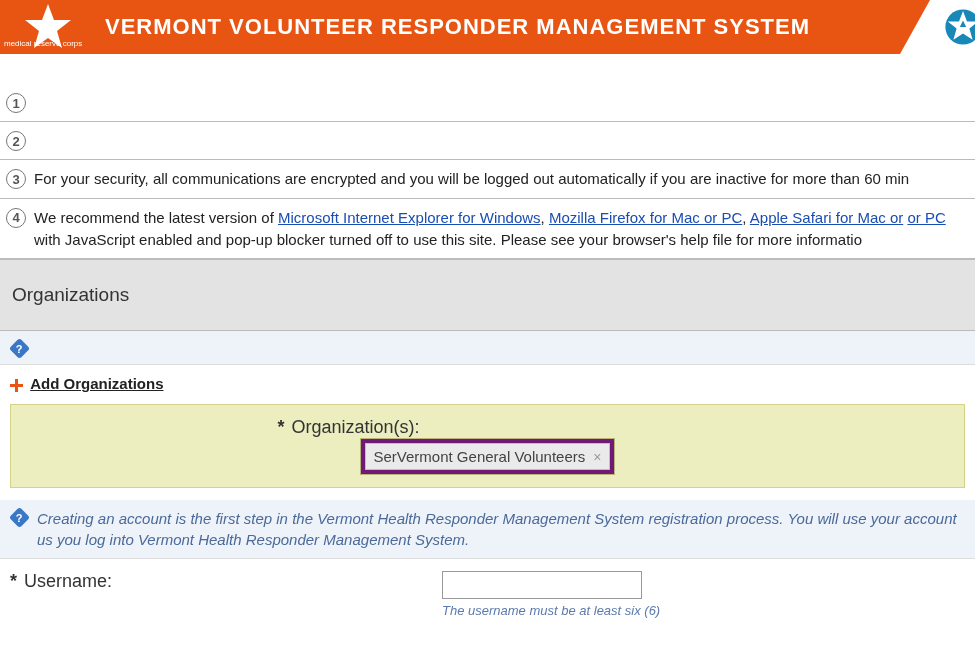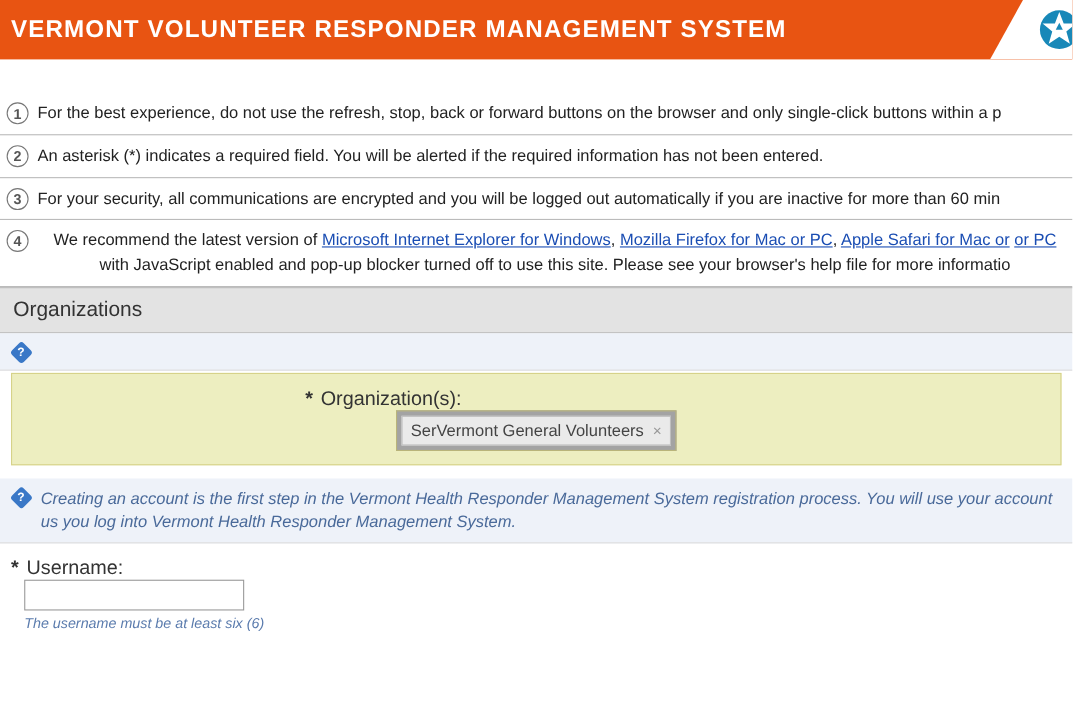--- a/index.html
+++ b/index.html
@@ -87,21 +87,21 @@
     flex: 1;
     line-height: 1.45;
     white-space: nowrap;
     overflow: hidden;
   }
   .instruction-text a { color: #1a4db3; text-decoration: underline; }
   .section-header {
     background: #e3e3e3;
     border-top: 1px solid #bbb;
     border-bottom: 1px solid #bbb;
-    padding: 9px 12px;
+    padding: 24px 12px;
     font-size: 19px;
     color: #333;
   }
   .info-block {
     background: #eef2f9;
     padding: 8px 12px 8px 12px;
     color: #4a6a9a;
     font-style: italic;
     border-bottom: 1px solid #ddd;
     display: flex;
@@ -160,21 +160,21 @@
     flex-direction: column;
   }
   .field-label {
     width: 420px;
     font-size: 18px;
     color: #333;
   }
   .aster { font-weight: bold; margin-right: 2px; }
   .chip-container {
     border: 1px solid #b9b47a;
-    background: #a3a3a3;
+    background: #701a75;
     padding: 4px;
     flex: 1;
     max-width: 500px;
   }
   .chip {
     display: inline-flex;
     align-items: center;
     background: #eaeaea;
     border: 1px solid #bfbfbf;
     padding: 4px 8px;
@@ -184,63 +184,68 @@
   .chip-x {
     margin-left: 8px;
     color: #999;
     cursor: pointer;
     font-size: 14px;
   }
   .field-row {
     display: flex;
     align-items: flex-start;
     padding: 12px 10px 0 10px;
-    flex-direction: column;
   }
   .input-col { flex: 1; margin-left: 12px; }
   .text-input {
     width: 200px;
     height: 28px;
     border: 1px solid #999;
     padding: 2px 5px;
     font-size: 14px;
   }
   .hint {
     color: #5a7bad;
     font-style: italic;
     font-size: 13px;
     margin-top: 4px;
     line-height: 1.3;
   }
-  .instr4-wrap { white-space: normal; text-align: center; }
+  .instr4-wrap { white-space: normal; }
 </style>
 </head>
 <body>
 
 <div class="header">
+  <div class="header-logo">
+    <svg width="50" height="50" viewBox="0 0 50 50">
+      <polygon points="25,2 31,18 48,18 34,29 39,46 25,36 11,46 16,29 2,18 19,18" fill="#fff"></polygon>
+    </svg>
+    <div class="small-logo-text">medical
+reserve
+corps</div>
+  </div>
   <div class="header-title">VERMONT VOLUNTEER RESPONDER MANAGEMENT SYSTEM</div>
   <div class="header-corner">
     <svg class="header-corner-star" viewBox="0 0 50 50">
       <circle cx="25" cy="25" r="22" fill="#1888b8"></circle>
       <polygon points="25,5 30,18 44,18 33,27 37,41 25,33 13,41 17,27 6,18 20,18" fill="#fff"></polygon>
       <polygon points="25,17 21,25 29,25" fill="#1888b8"></polygon>
     </svg>
   </div>
 </div>
 
 <div class="content">
 
   <div class="instruction-row">
     <span class="circled-num">1</span>
-    <span class="instruction-text">For the best experience, do not use the refresh, stop, back or forward buttons on the browser and only single-click buttons within a p</span>
   </div>
 
   <div class="instruction-row">
     <span class="circled-num">2</span>
-    <span class="instruction-text">An asterisk (*) indicates a required field. You will be alerted if the required information has not been entered.</span>
   </div>
 
   <div class="instruction-row">
     <span class="circled-num">3</span>
     <span class="instruction-text">For your security, all communications are encrypted and you will be logged out automatically if you are inactive for more than 60 min</span>
   </div>
 
   <div class="instruction-row">
     <span class="circled-num">4</span>
     <span class="instruction-text instr4-wrap">
@@ -250,20 +255,24 @@
   </div>
 
   <div class="section-header">Organizations</div>
 
   <div class="info-block">
     <span class="info-icon">
         <span>?</span>
       </span>
   </div>
 
+  <div class="add-org-row">
+    <span class="plus-icon"></span>
+    <a class="add-org-link" href="#">Add Organizations</a>
+  </div>
 
   <div class="highlight-row">
     <div class="field-label">
       <span class="aster">*</span>
       <span>Organization(s):</span>
     </div>
     <div class="chip-container">
       <span class="chip">
         <span>SerVermont General Volunteers</span>
         <span class="chip-x">×</span>

